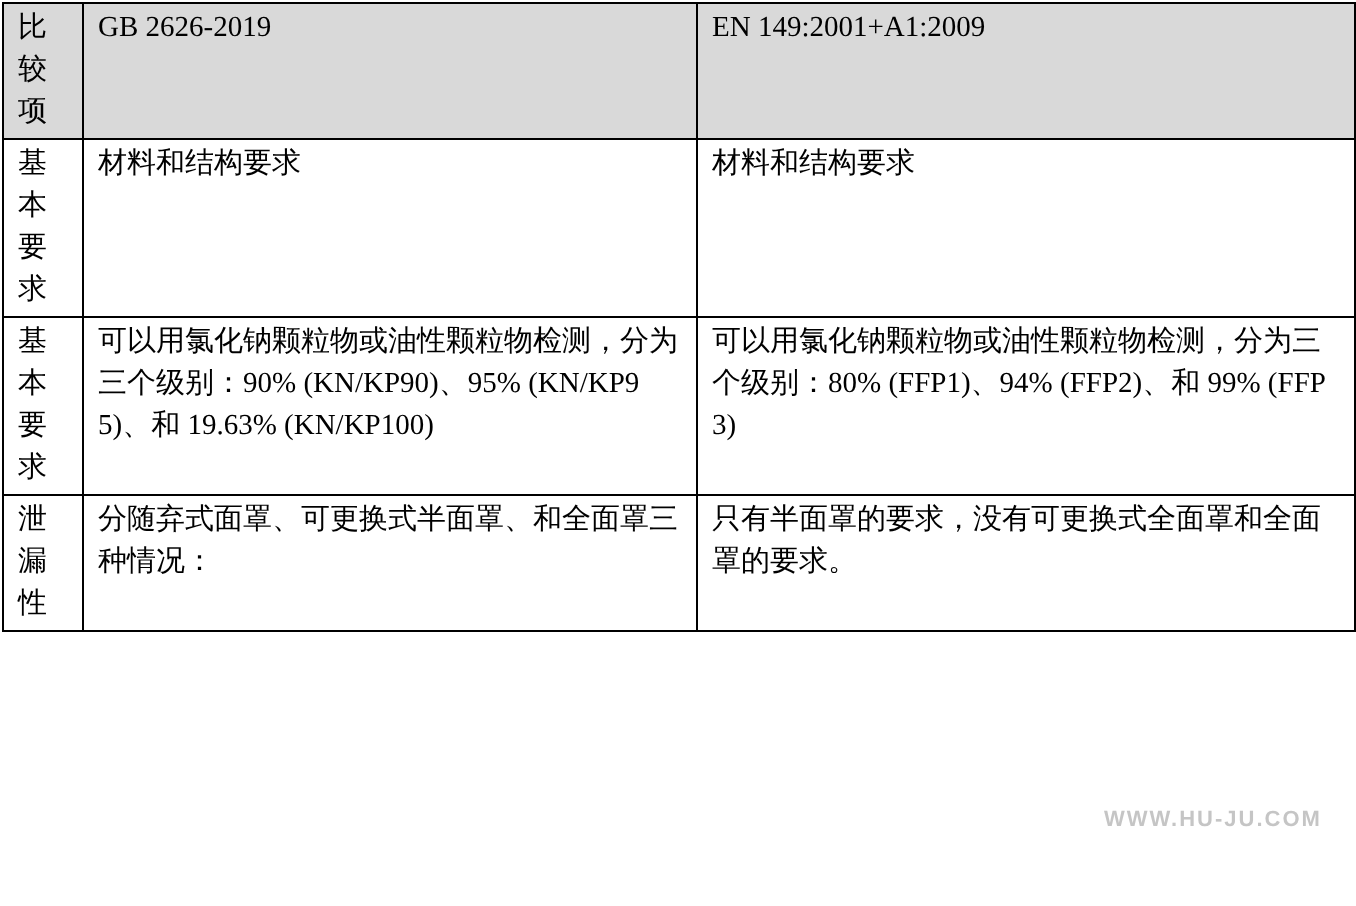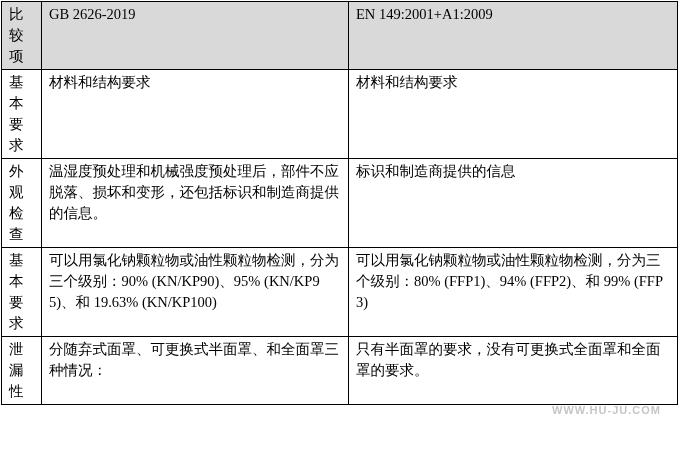--- a/index.html
+++ b/index.html
@@ -38,25 +38,20 @@
         <th>EN 149:2001+A1:2009</th>
       </tr>
 
 
       <tr style="height:42px;">
         <td class="lbl">基本要求</td>
         <td>材料和结构要求</td>
         <td>材料和结构要求</td>
       </tr>
 
-      <tr style="height:42px;">
-        <td class="lbl">外观检查</td>
-        <td>温湿度预处理和机械强度预处理后，部件不应脱落、损坏和变形，还包括标识和制造商提供的信息。</td>
-        <td>标识和制造商提供的信息</td>
-      </tr>
 
       <tr style="height:46px;">
         <td class="lbl nbb">基本要求</td>
         <td>可以用氯化钠颗粒物或油性颗粒物检测，分为三个级别：90% (KN/KP90)、95% (KN/KP95)、和 19.63% (KN/KP100)</td>
         <td>可以用氯化钠颗粒物或油性颗粒物检测，分为三个级别：80% (FFP1)、94% (FFP2)、和 99% (FFP3)</td>
       </tr>
 
       <tr>
         <td class="lbl nbt">泄漏性</td>
 

